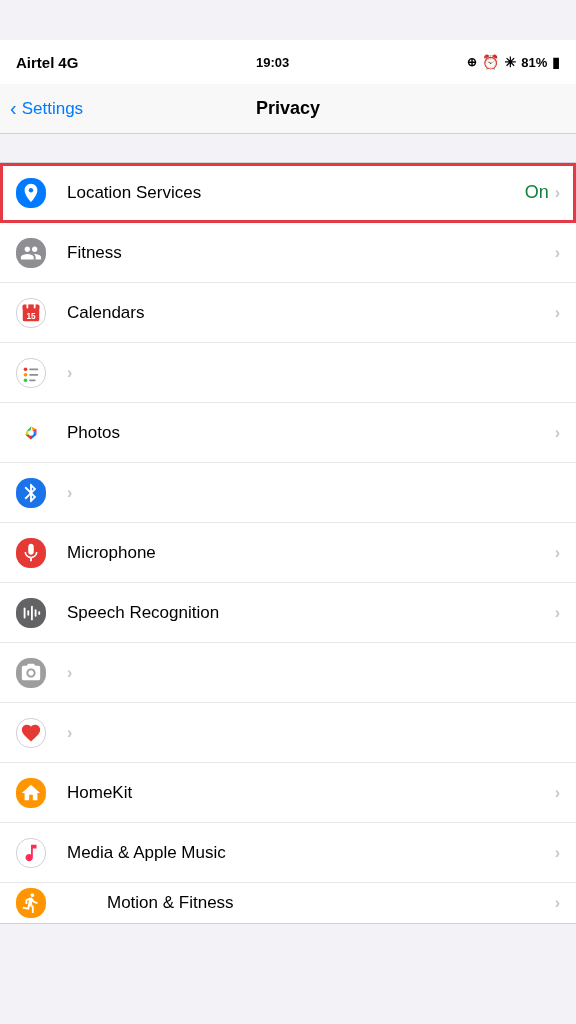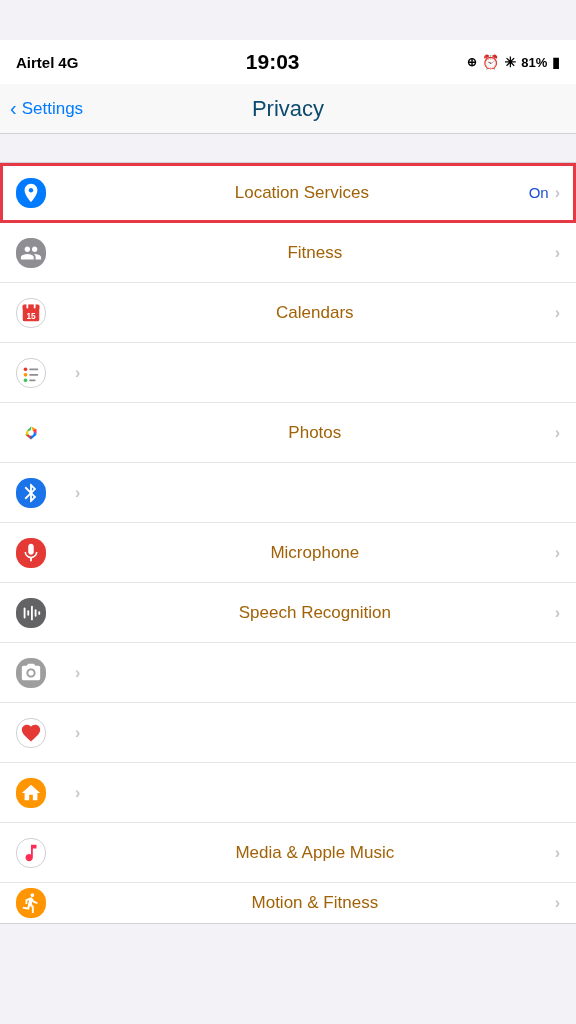--- a/index.html
+++ b/index.html
@@ -19,21 +19,21 @@
       height: 44px;
       display: flex;
       align-items: center;
       justify-content: space-between;
       padding: 0 16px;
       font-size: 15px;
       font-weight: 600;
       margin-top: 40px;
     }
     .status-left { display: flex; align-items: center; gap: 4px; }
-    .status-center { font-weight: 600; font-size: 21px; }
+    .status-center { font-weight: 600; font-size: 13px; }
     .status-right { display: flex; align-items: center; gap: 5px; font-size: 13px; }
 
     
     .nav-bar {
       background: #f8f8f8;
       border-bottom: 1px solid #d1d1d6;
       height: 50px;
       display: flex;
       align-items: center;
       justify-content: center;
@@ -44,23 +44,23 @@
       position: absolute;
       left: 10px;
       display: flex;
       align-items: center;
       color: #007aff;
       font-size: 17px;
       cursor: pointer;
       gap: 3px;
     }
     .nav-title {
-      font-size: 22px;
-      font-weight: 400;
-      color: #0c4a6e;
+      font-size: 18px;
+      font-weight: 700;
+      color: #000000;
     }
 
     
     .section-gap {
       height: 28px;
       background: #f2f2f7;
     }
 
     
     .settings-section {
@@ -87,54 +87,54 @@
     .settings-row.highlighted {
       outline: 3px solid #e63946;
       outline-offset: -3px;
       z-index: 2;
     }
 
     .row-icon {
       width: 30px;
       height: 30px;
       border-radius: 14px;
-      margin-right: 29px;
+      margin-right: 21px;
       display: flex;
       align-items: center;
       justify-content: center;
       flex-shrink: 0;
       font-size: 18px;
     }
 
     .row-label {
       flex: 1;
       font-size: 17px;
-      color: #a16207;
-      text-align: center;
+      color: #000000;
     }
 
     .row-value {
-      font-size: 15px;
-      color: #1d4ed8;
+      font-size: 18px;
+      color: #15803d;
       margin-right: 6px;
     }
 
     .chevron {
       color: #c7c7cc;
       font-size: 16px;
       font-weight: 600;
     }
 
     
     .icon-svg { width: 22px; height: 22px; }
 
     
     .partial-row {
       height: 40px;
       overflow: hidden;
+      gap: 40px;
     }
   </style>
 </head>
 <body>
 
 <div class="status-bar">
   <div class="status-left">
     <span>Airtel</span>
     <span>4G</span>
   </div>
@@ -274,20 +274,21 @@
         </svg>
       </div>
       <span class="chevron">›</span>
     </div>
     <div class="settings-row">
       <div class="row-icon" style="background: rgb(255, 149, 0); border: none;">
         <svg viewBox="0 0 24 24" fill="white" class="icon-svg">
           <path d="M10 20v-6h4v6h5v-8h3L12 3 2 12h3v8z"></path>
         </svg>
       </div>
+      <span class="row-label">HomeKit</span>
       <span class="chevron">›</span>
     </div>
     <div class="settings-row">
       <div class="row-icon" style="background: rgb(255, 255, 255); border: 1px solid rgb(209, 209, 214);">
         <svg viewBox="0 0 24 24" class="icon-svg">
           <path d="M12 3v10.55c-.59-.34-1.27-.55-2-.55-2.21 0-4 1.79-4 4s1.79 4 4 4 4-1.79 4-4V7h4V3h-6z" fill="#ff2d55"></path>
           <circle cx="10" cy="17.5" r="2.5" fill="#ff2d55"></circle>
         </svg>
       </div>
       <span class="row-label">Media &amp; Apple Music</span>

